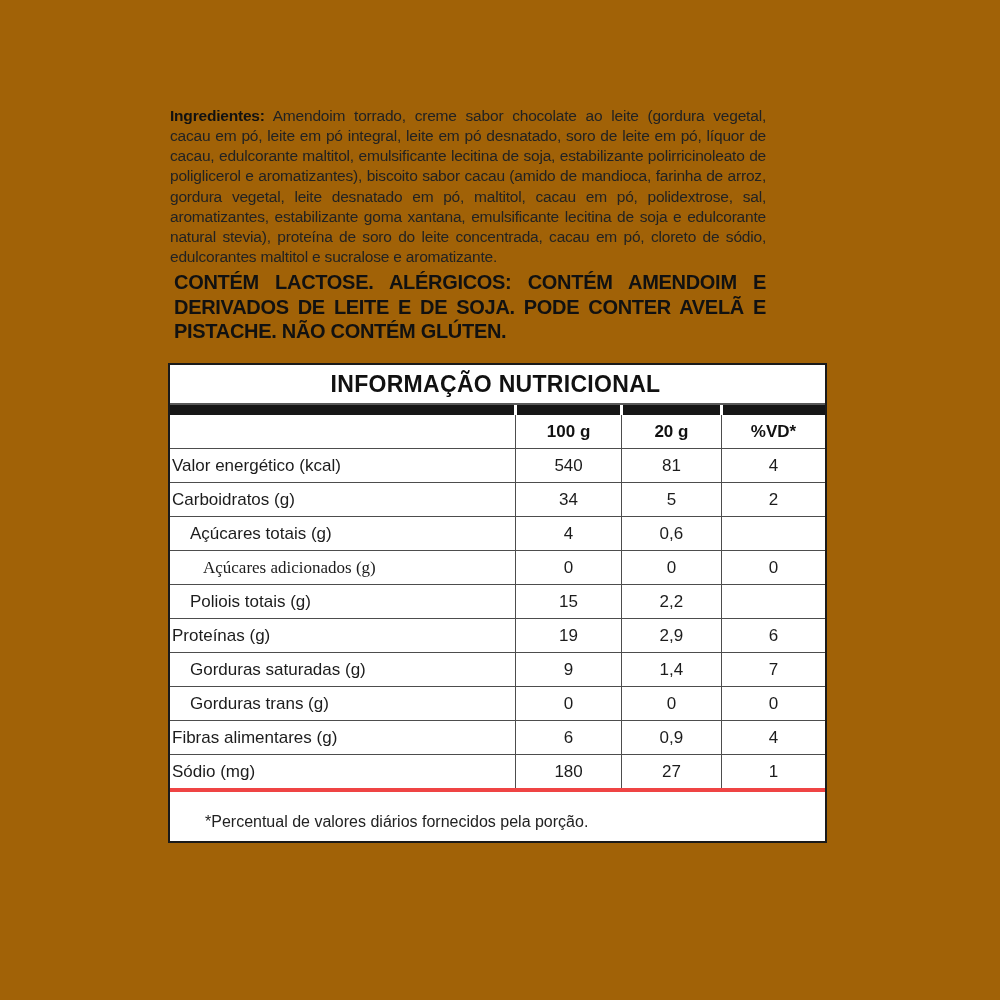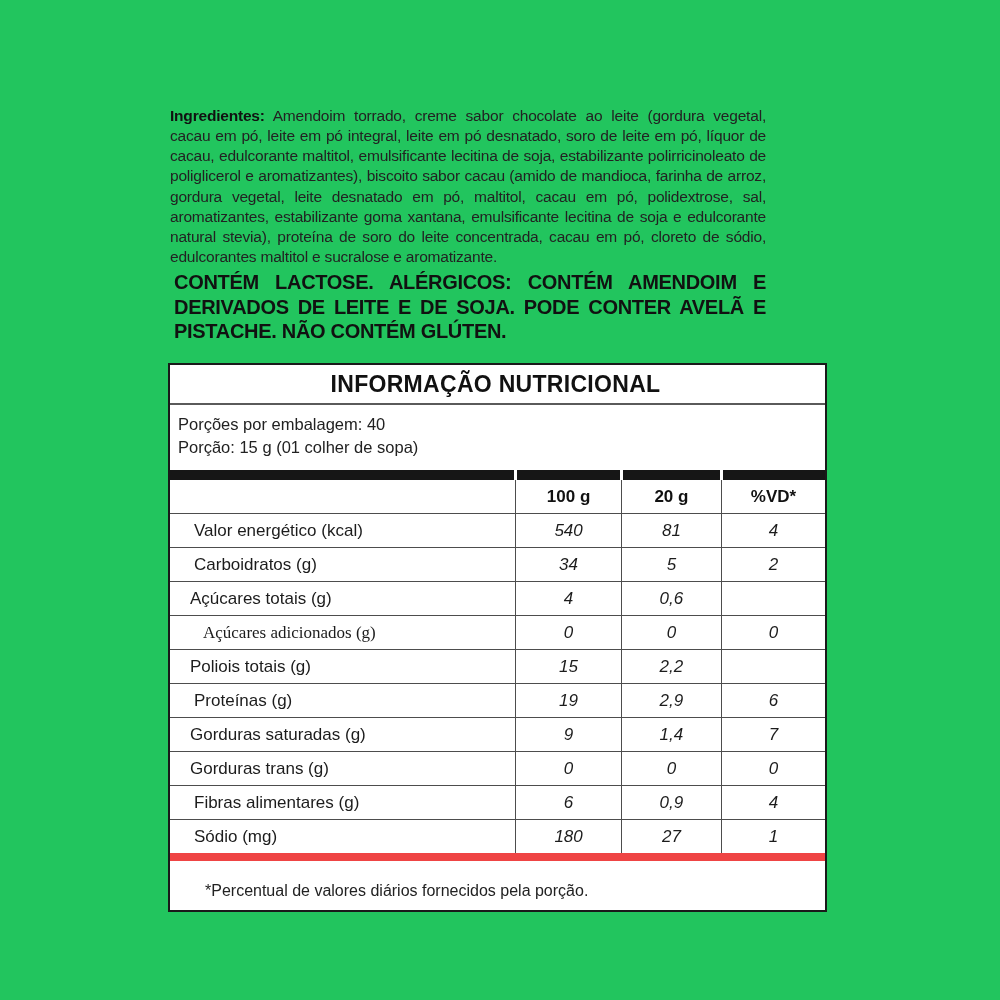--- a/index.html
+++ b/index.html
@@ -1,19 +1,19 @@
 <!DOCTYPE html>
 <html lang="pt-BR"><head>
 <meta charset="utf-8">
 <style>
   html,body{margin:0;padding:0;background:#ffffff;}
   .page{
     position:relative;
     width:1000px;height:1000px;
-    background:#22c55e;
+    background:#a16207;
     font-family:"Liberation Sans","DejaVu Sans",sans-serif;
     color:#1c1c1c;
   }
   
   .ingredients{
     position:absolute;left:170px;top:106px;width:596px;
   }
   .ing-text{
     margin:0;
     font-size:15.5px;line-height:1.3;
@@ -77,49 +77,45 @@
     color:#111111;
   }
   tr.head-row td + td,
   tr.data-row td + td{border-left:1px solid #4d4d4d;}
   tr.data-row td{
     height:31px;
     font-size:17px;
     border-bottom:1px solid #4d4d4d;
     color:#1c1c1c;
   }
-  tr.data-row:last-child td{border-bottom:8px solid #ef4444;}
-  td.lbl{text-align:left;padding-left:24px;}
+  tr.data-row:last-child td{border-bottom:4px solid #ef4444;}
+  td.lbl{text-align:left;padding-left:2px;}
   td.lbl.ind1{padding-left:20px;}
   td.lbl.ind2{padding-left:33px;font-family:Liberation Serif, serif;}
-  td.val{text-align:center;font-style:italic;}
+  td.val{text-align:center;}
   .nt-footnote{
     padding:21px 8px 10px 8px;
     font-size:16px;
     color:#222222;
     margin-left:27px;
   }
 </style>
 </head>
 <body>
 
 <div class="page">
 
   <div class="ingredients">
     <p class="ing-text"><b>Ingredientes:</b><span> Amendoim torrado, creme sabor chocolate ao leite (gordura vegetal, cacau em pó, leite em pó integral, leite em pó desnatado, soro de leite em pó, líquor de cacau, edulcorante maltitol, emulsificante lecitina de soja, estabilizante polirricinoleato de poliglicerol e aromatizantes), biscoito sabor cacau (amido de mandioca, farinha de arroz, gordura vegetal, leite desnatado em pó, maltitol, cacau em pó, polidextrose, sal, aromatizantes, estabilizante goma xantana, emulsificante lecitina de soja e edulcorante natural stevia), proteína de soro do leite concentrada, cacau em pó, cloreto de sódio, edulcorantes maltitol e sucralose e aromatizante.</span></p>
     <p class="allergen-text">CONTÉM LACTOSE. ALÉRGICOS: CONTÉM AMENDOIM E DERIVADOS DE LEITE E DE SOJA. PODE CONTER AVELÃ E PISTACHE. NÃO CONTÉM GLÚTEN.</p>
   </div>
 
   <div class="label-table">
     <div class="nt-title">INFORMAÇÃO NUTRICIONAL</div>
 
-    <div class="nt-servings">
-      <div>Porções por embalagem: 40</div>
-      <div>Porção: 15 g (01 colher de sopa)</div>
-    </div>
 
     <table class="nt-grid">
       <colgroup>
         <col class="c-label">
           <col class="c-100g">
           <col class="c-15g">
           <col class="c-vd">
       </colgroup>
       <tbody>
         <tr class="bar-row">

